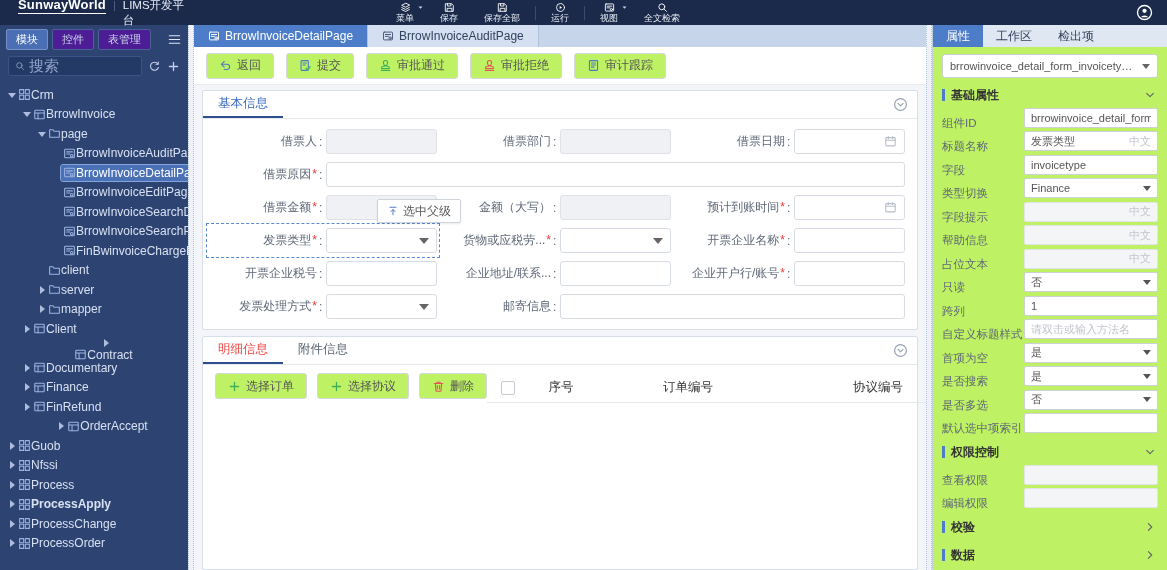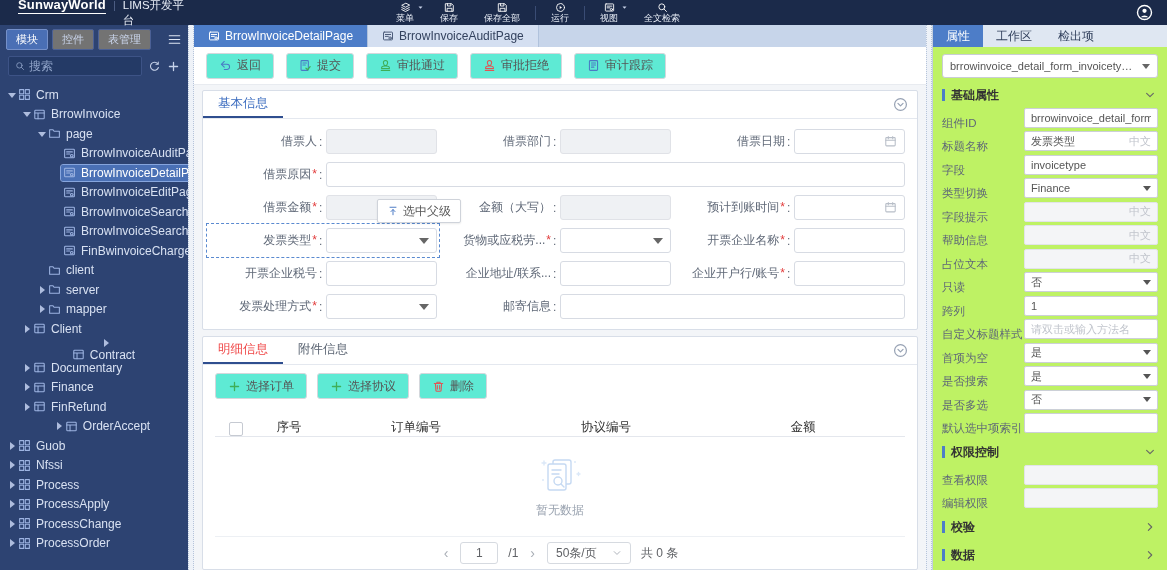--- a/index.html
+++ b/index.html
@@ -22,34 +22,34 @@
   .h-caret svg { width:7px; height:7px; }
   .h-divider { width:1px; height:14px; background:#3a4c74; margin:0 2px; }
   .h-avatar { margin-left:auto; margin-right:14px; width:17px; height:17px; color:#fff; line-height:0; cursor:pointer; }
   .h-avatar svg { width:17px; height:17px; }
 
   .frame { flex:1; display:flex; min-height:0; }
 
   
   .sidebar { width:188px; flex:none; background:#2d4372; display:flex; flex-direction:column; color:#d3ddf0; overflow:hidden; }
   .sb-tabs { display:flex; align-items:center; padding:4px 6px 3px 6px; gap:4px; flex:none; }
-  .sb-tab { flex:none; padding:2px 9px; font-size:11px; border:1px solid #4b6095; background:#737373; color:#c9d4ea; border-radius:2px; cursor:pointer; white-space:nowrap; }
+  .sb-tab { flex:none; padding:2px 9px; font-size:11px; border:1px solid #4b6095; background:#4c1d95; color:#c9d4ea; border-radius:2px; cursor:pointer; white-space:nowrap; }
   .sb-tab.active { background:#4a6fb5; border-color:#7590c9; color:#fff; }
   .sb-burger { margin-left:auto; width:15px; height:15px; color:#dfe7f5; line-height:0; cursor:pointer; }
   .sb-burger svg { width:15px; height:15px; }
   .sb-search { display:flex; align-items:center; padding:3px 8px 5px 8px; gap:6px; flex:none; }
   .sb-input { flex:1; height:20px; background:#243a66; border:1px solid #3d5386; border-radius:2px; display:flex; align-items:center; padding:0 6px; gap:4px; }
   .sb-input .ic { width:10px; height:10px; color:#8fa3c8; line-height:0; }
   .sb-input .ic svg { width:10px; height:10px; }
-  .sb-placeholder { font-size:12px; color:#8fa3c8; }
+  .sb-placeholder { font-size:15px; color:#8fa3c8; }
   .sb-iconbtn { width:13px; height:13px; color:#c6d2ea; line-height:0; cursor:pointer; }
   .sb-iconbtn svg { width:13px; height:13px; }
   .tree { flex:1; overflow:hidden; padding-top:4px; }
   .tree-row { height:19.5px; display:flex; align-items:center; cursor:pointer; white-space:nowrap; }
-  .tree-inner { display:inline-flex; align-items:center; gap:5px; padding:1px 6px 1px 2px; border-radius:2px; }
+  .tree-inner { display:inline-flex; align-items:center; padding:1px 6px 1px 2px; border-radius:2px; }
   .tree-row.selected .tree-inner { background:#4a70b5; outline:1px solid #86a5dd; color:#fff; }
   .tw-arrow { width:8px; height:8px; flex:none; display:inline-block; position:relative; }
   .tw-arrow.down::after { content:""; position:absolute; left:0; top:2px; border-left:4px solid transparent; border-right:4px solid transparent; border-top:5px solid #aebdde; }
   .tw-arrow.right::after { content:""; position:absolute; left:2px; top:0; border-top:4px solid transparent; border-bottom:4px solid transparent; border-left:5px solid #aebdde; }
   .tree-icon { width:13px; height:13px; color:#9db4e2; flex:none; line-height:0; }
   .tree-icon svg { width:13px; height:13px; }
   .tree-label { font-size:12px; color:#d8e1f2; }
   .tree-row.selected .tree-label { color:#fff; }
 
   .gutter { width:6px; flex:none; background:#eef2f8; border-left:1px dotted #b6c4da; border-right:1px dotted #b6c4da; }
@@ -57,21 +57,21 @@
   
   .main { flex:1; min-width:0; display:flex; flex-direction:column; background:#f3f5f8; }
   .mtabs { height:22px; flex:none; background:#c7d5ea; display:flex; align-items:stretch; }
   .mtab { display:flex; align-items:center; gap:5px; padding:0 14px; font-size:12px; color:#33425e; background:#d4dff1; border-right:1px solid #b0c2dc; cursor:pointer; white-space:nowrap; }
   .mtab .ic { width:12px; height:12px; line-height:0; color:#4a5a78; }
   .mtab .ic svg { width:12px; height:12px; }
   .mtab.active { background:#4d7dc8; color:#fff; }
   .mtab.active .ic { color:#fff; }
 
   .toolbar { height:38px; flex:none; background:#fff; display:flex; align-items:center; padding:0 12px; gap:12px; border-bottom:1px solid #e8ebf0; }
-  .tb-btn { height:26px; display:inline-flex; align-items:center; gap:5px; padding:0 12px; background:#5eead4; border:1px solid #d4d7dc; border-radius:3px; font-size:12px; color:#555; cursor:pointer; }
+  .tb-btn { height:26px; display:inline-flex; align-items:center; gap:5px; padding:0 12px; background:#bef264; border:1px solid #d4d7dc; border-radius:3px; font-size:12px; color:#555; cursor:pointer; }
   .tb-btn .ic { width:13px; height:13px; line-height:0; }
   .tb-btn .ic svg { width:13px; height:13px; }
   .ic-blue { color:#4a7ac4; } .ic-green { color:#3fae57; } .ic-red { color:#e05555; }
 
   .content { flex:1; min-height:0; padding:5px 8px 0 8px; display:flex; flex-direction:column; gap:6px; overflow:hidden; }
   .card { background:#fff; border:1px solid #d8dee8; border-radius:2px; display:flex; flex-direction:column; }
   .card-head { height:28px; flex:none; display:flex; align-items:center; border-bottom:1px solid #e4e8ef; }
   .card-tab { padding:0 15px; height:100%; display:flex; align-items:center; font-size:12.5px; color:#5a6472; cursor:pointer; border-bottom:2px solid transparent; }
   .card-tab.active { color:#3a6bbf; border-bottom-color:#2f4e8f; }
   .card-tab.active.modified { color:#ef4444; }
@@ -88,23 +88,23 @@
   .f-control { flex:1; height:25px; border:1px solid #d7dbe3; border-radius:3px; background:#fff; display:flex; align-items:center; padding:0 7px; position:relative; }
   .f-control.disabled { background:#eff1f4; border-color:#e0e2e7; }
   .f-control .cal { margin-left:auto; width:13px; height:13px; color:#b8bec8; line-height:0; }
   .f-control .cal svg { width:13px; height:13px; }
   .f-control .sel-caret { margin-left:auto; width:0; height:0; border-left:5px solid transparent; border-right:5px solid transparent; border-top:6px solid #666; }
   .f-cell.selected::after { content:""; position:absolute; inset:-5px -3px; border:1px dashed #5a8ad0; pointer-events:none; }
   .float-btn { position:absolute; top:-29px; left:168px; background:#fff; border:1px solid #cfd3da; border-radius:2px; height:24px; display:inline-flex; align-items:center; gap:4px; padding:0 9px; font-size:12px; color:#555; box-shadow:0 1px 2px rgba(0,0,0,.08); cursor:pointer; z-index:5; white-space:nowrap; }
   .float-btn .ic { width:12px; height:12px; line-height:0; color:#4a7ac4; }
   .float-btn .ic svg { width:12px; height:12px; }
 
-  .detail-body { padding:8px 12px 0 12px; display:flex; flex-direction:column; flex:1; min-height:0; }
+  .detail-body { padding:8px 12px 0 12px; display:flex; flex-direction:row; flex:1; min-height:0; }
   .d-buttons { display:flex; gap:10px; flex:none; margin-bottom:8px; }
-  .d-thead { flex:none; display:flex; align-items:flex-end; height:30px; border-bottom:1px solid #e4e7ed; font-size:12.5px; color:#333; }
+  .d-thead { flex:none; display:flex; align-items:center; height:30px; border-bottom:1px solid #e4e7ed; font-size:12.5px; color:#333; }
   .col-check { width:42px; display:flex; justify-content:center; }
   .checkbox { width:14px; height:14px; border:1px solid #c6cad2; border-radius:2px; background:#fff; cursor:pointer; }
   .col-seq { width:64px; text-align:center; }
   .col-order { width:190px; text-align:center; }
   .col-proto { width:190px; text-align:center; }
   .col-amount { flex:1; text-align:center; }
   .d-empty { flex:1; min-height:0; display:flex; flex-direction:column; align-items:center; justify-content:center; gap:4px; border-bottom:1px solid #edf0f4; }
   .d-empty .ic { width:54px; height:44px; line-height:0; }
   .d-empty-text { font-size:12px; color:#9aa3b0; }
   .pager { flex:none; height:32px; display:flex; align-items:center; justify-content:center; gap:10px; color:#606266; font-size:12px; }
@@ -453,21 +453,21 @@
             <span class="tree-inner">
               <span class="tree-icon"><svg viewBox="0 0 16 16" fill="none" stroke="currentColor" stroke-width="1.3" stroke-linecap="round" stroke-linejoin="round">
                   <rect x="2" y="2" width="5" height="5"></rect>
                   <rect x="9" y="2" width="5" height="5"></rect>
                   <rect x="2" y="9" width="5" height="5"></rect>
                   <rect x="9" y="9" width="5" height="5"></rect>
                 </svg></span>
               <span class="tree-label">Process</span>
             </span>
           </div>
-          <div class="tree-row" style="padding-left: 8px;">
+          <div class="tree-row" style="padding-left: 8px; font-weight: bold;">
             <span class="tw-arrow right"></span>
             <span class="tree-inner">
               <span class="tree-icon"><svg viewBox="0 0 16 16" fill="none" stroke="currentColor" stroke-width="1.3" stroke-linecap="round" stroke-linejoin="round">
                   <rect x="2" y="2" width="5" height="5"></rect>
                   <rect x="9" y="2" width="5" height="5"></rect>
                   <rect x="2" y="9" width="5" height="5"></rect>
                   <rect x="9" y="9" width="5" height="5"></rect>
                 </svg></span>
               <span class="tree-label">ProcessApply</span>
             </span>

